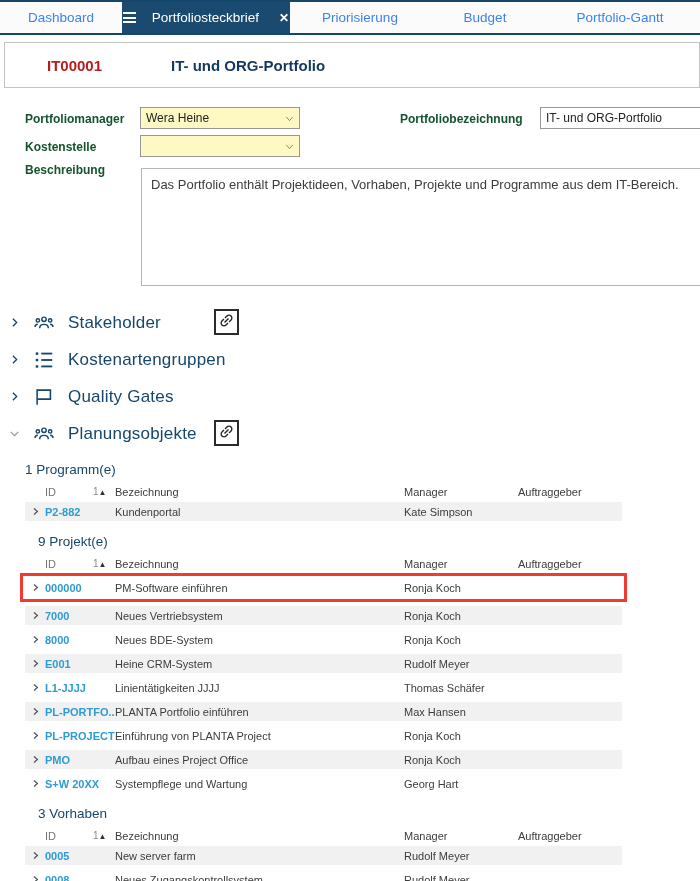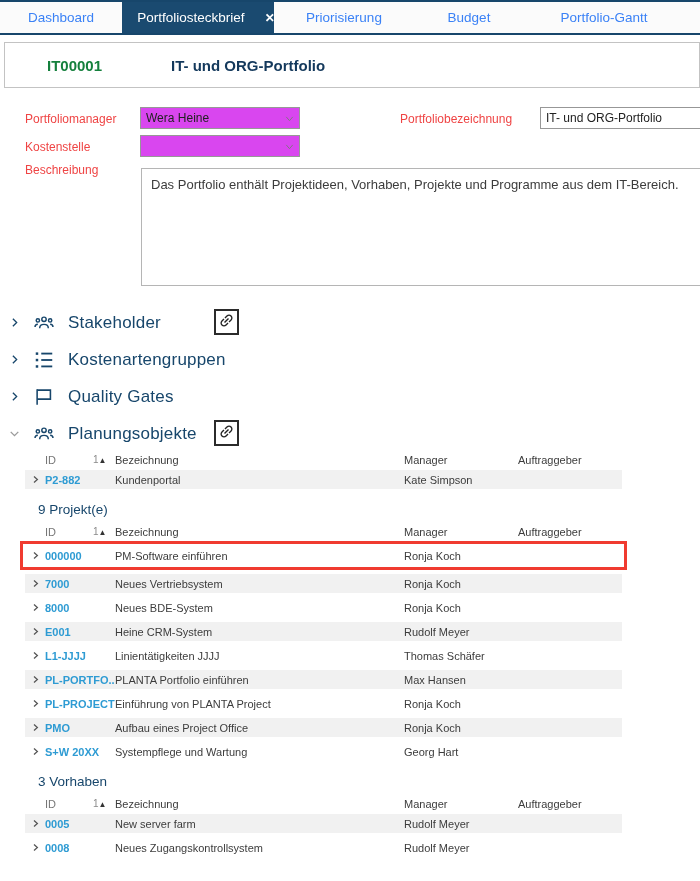--- a/index.html
+++ b/index.html
@@ -12,28 +12,28 @@
   .tab{display:flex;align-items:center;justify-content:center;gap:9px;
     color:#3b82f6;font-size:13.5px;cursor:pointer;white-space:nowrap;}
   .tab.active{background:#1a4a70;color:#fff;}
   .hamburger{display:inline-block;width:13px;}
   .hamburger div{height:2px;background:#fff;margin:2.5px 0;}
   .tab-close{color:#fff;font-size:12px;font-weight:bold;margin-left:4px;}
 
   
   .header-panel{position:relative;margin:7px 0 0 4px;width:696px;height:46px;
     border:1px solid #c3c3c3;background:#fff;}
-  .header-id{position:absolute;left:42px;top:14px;font-size:15px;font-weight:bold;color:#15803d;}
+  .header-id{position:absolute;left:42px;top:14px;font-size:15px;font-weight:bold;color:#b91c1c;}
   .header-title{position:absolute;left:166px;top:14px;font-size:15px;font-weight:bold;color:#14395c;}
 
   
   .form{position:relative;height:212px;}
-  .flabel{position:absolute;color:#ef4444;font-size:12px;}
+  .flabel{position:absolute;color:#14532d;font-size:12px;font-weight:bold;}
   .select{position:absolute;width:160px;height:22px;border:1px solid #979797;
-    background:#d946ef;font-size:12px;color:#222;padding:3px 20px 3px 5px;cursor:pointer;}
+    background:#fef9c3;font-size:12px;color:#222;padding:3px 20px 3px 5px;cursor:pointer;}
   .select svg{position:absolute;right:3px;top:4px;}
   .tinput{position:absolute;height:22px;border:1px solid #979797;background:#fff;
     font-size:12px;color:#222;padding:0 5px;font-family:"Liberation Sans",sans-serif;}
   .tarea{position:absolute;left:141px;top:80px;width:575px;height:118px;
     border:1px solid #b5b5b5;background:#fff;resize:none;font-size:13px;color:#3c3c3c;
     padding:7px 9px;font-family:"Liberation Sans",sans-serif;line-height:1.35;}
 
   
   .sections{margin-top:4px;text-align:center;}
   .secrow{position:relative;height:37px;display:flex;align-items:center;padding-left:8px;}
@@ -64,21 +64,21 @@
   .c-mgr{width:114px;color:#3c3c3c;}
   .c-auf{width:104px;color:#3c3c3c;}
 </style>
 </head>
 <body>
 
 <div class="tabbar" id="tabbar">
     <div class="tab" style="width: 122px;">
       <span>Dashboard</span>
     </div>
-    <div class="tab active" style="width: 152px; gap: 16px;">
+    <div class="tab active" style="width: 168px; gap: 16px;">
       <span class="hamburger">
         <div></div>
         <div></div>
         <div></div>
       </span>
       <span>Portfoliosteckbrief</span>
       <span class="tab-close">✕</span>
     </div>
     <div class="tab" style="width: 140px;">
       <span>Priorisierung</span>
@@ -207,20 +207,21 @@
               <path d="M3.9 12c0-1.7 1.4-3.1 3.1-3.1h4V7H7c-2.8 0-5 2.2-5 5s2.2 5 5 5h4v-1.9H7c-1.7 0-3.1-1.4-3.1-3.1z"></path>
               <path d="M8 13h8v-2H8z"></path>
               <path d="M17 7h-4v1.9h4c1.7 0 3.1 1.4 3.1 3.1s-1.4 3.1-3.1 3.1h-4V17h4c2.8 0 5-2.2 5-5s-2.2-5-5-5z"></path>
             </g>
           </svg></span>
       </span>
     </div>
   </div>
 
 <div class="tables" id="tables">
+    <div class="tcaption">1 Programm(e)</div>
     <div class="hrow">
       <span class="c-chev"></span>
       <span class="c-idh">ID</span>
       <span class="c-sort"><span>1</span><span class="tri">▲</span></span>
       <span class="c-bez">Bezeichnung</span>
       <span class="c-mgr">Manager</span>
       <span class="c-auf">Auftraggeber</span>
     </div>
     <div class="row shade">
       <span class="c-chev">

